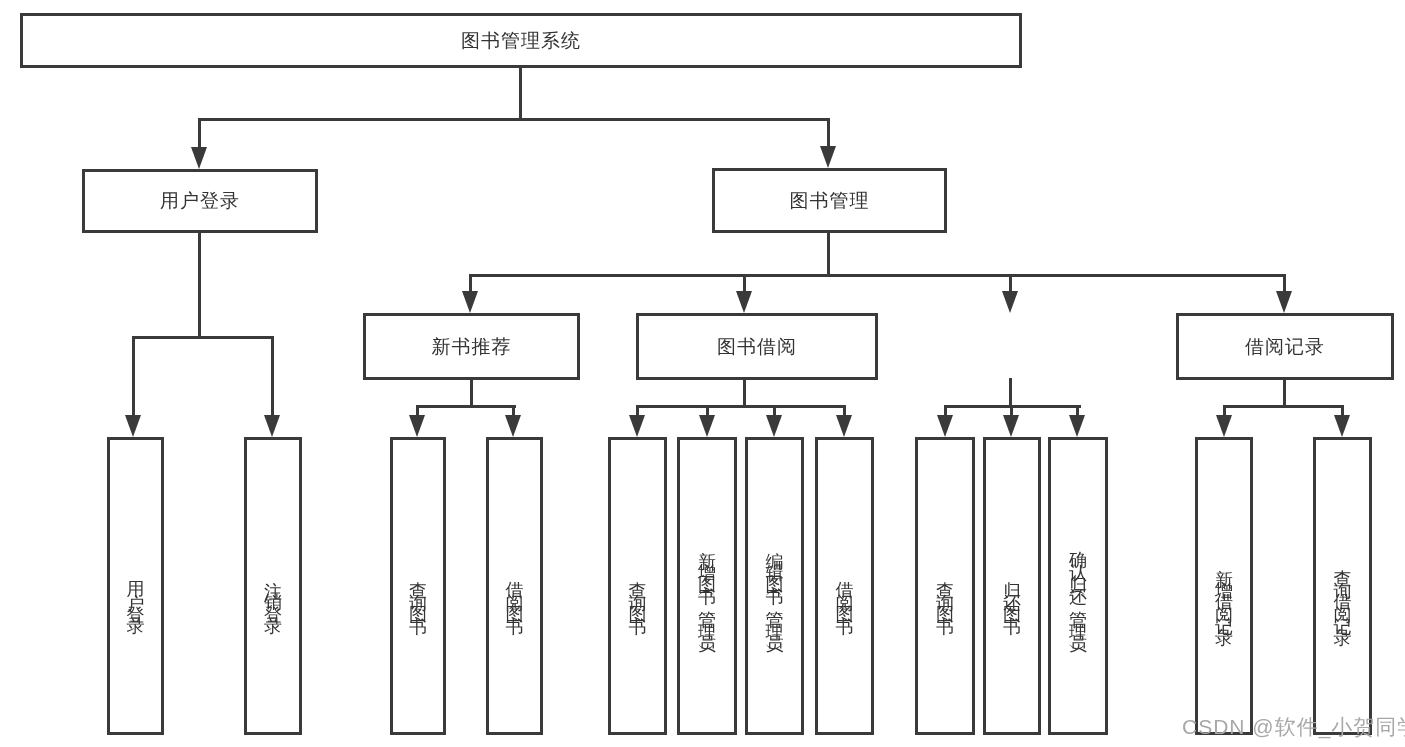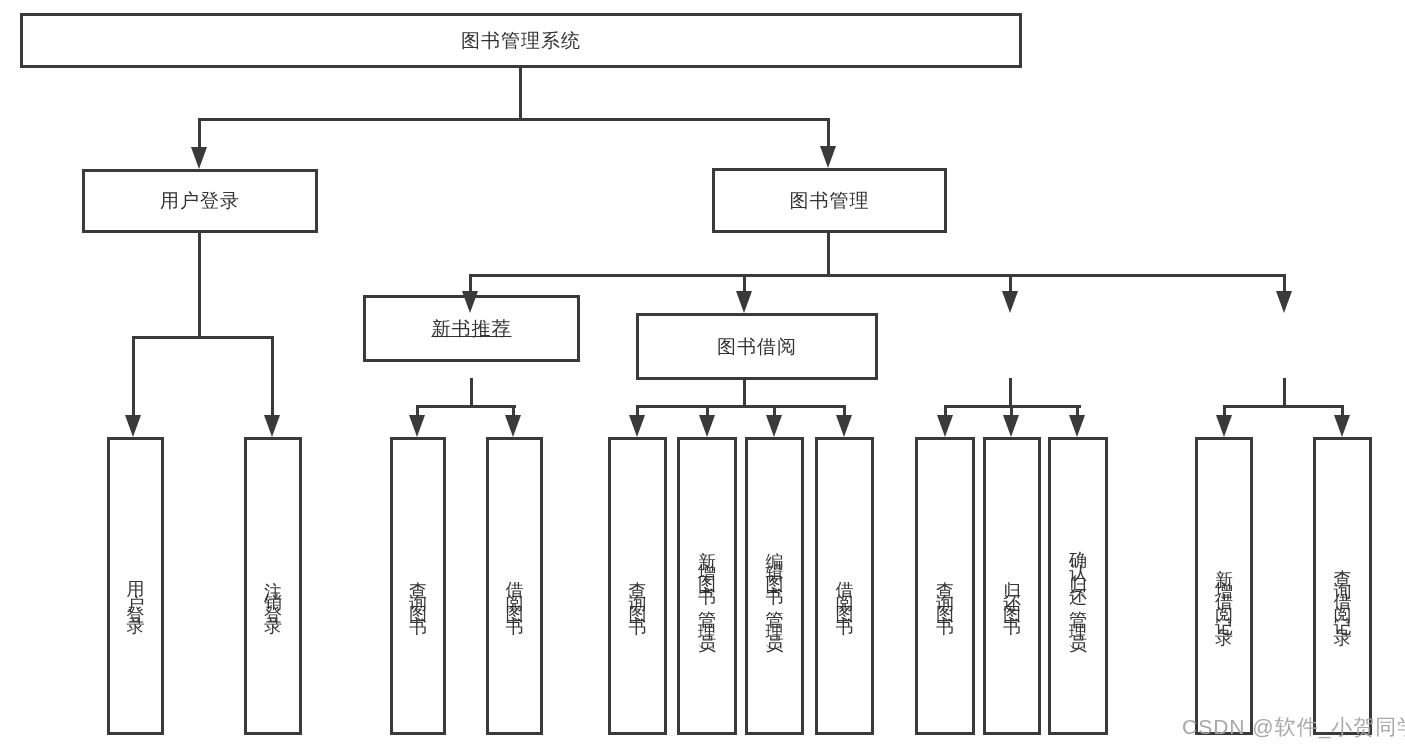--- a/index.html
+++ b/index.html
@@ -67,25 +67,26 @@
 <body>
 
 <div class="canvas">
 
   <div class="node" style="left:20px; top:13px; width:1002px; height:55px;">图书管理系统</div>
 
   <div class="node" style="left:82px; top:169px; width:236px; height:64px;">用户登录</div>
 
   <div class="node" style="left:712px; top:168px; width:235px; height:65px;">图书管理</div>
 
-  <div class="node" style="left:363px; top:295px; width:217px; height:67px;text-decoration:underline;">新书推荐</div>
+  <div class="node" style="left:363px; top:313px; width:217px; height:67px;">新书推荐</div>
 
   <div class="node" style="left:636px; top:313px; width:242px; height:67px;">图书借阅</div>
 
 
+  <div class="node" style="left:1176px; top:313px; width:218px; height:67px;">借阅记录</div>
 
   <div class="node vnode" style="left:107px; top:437px; width:57px; height:298px;">用户登录</div>
 
   <div class="node vnode" style="left:244px; top:437px; width:58px; height:298px;">注销登录</div>
 
   <div class="node vnode" style="left:390px; top:437px; width:56px; height:298px;">查询图书</div>
 
   <div class="node vnode" style="left:486px; top:437px; width:57px; height:298px;">借阅图书</div>
 
   <div class="node vnode" style="left:608px; top:437px; width:59px; height:298px;">查询图书</div>

